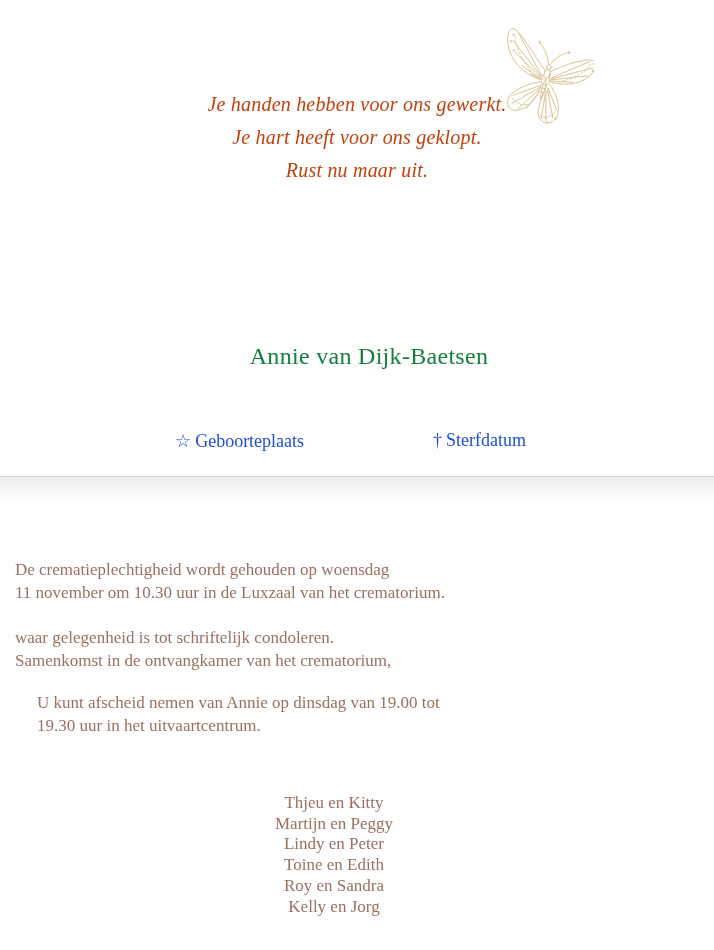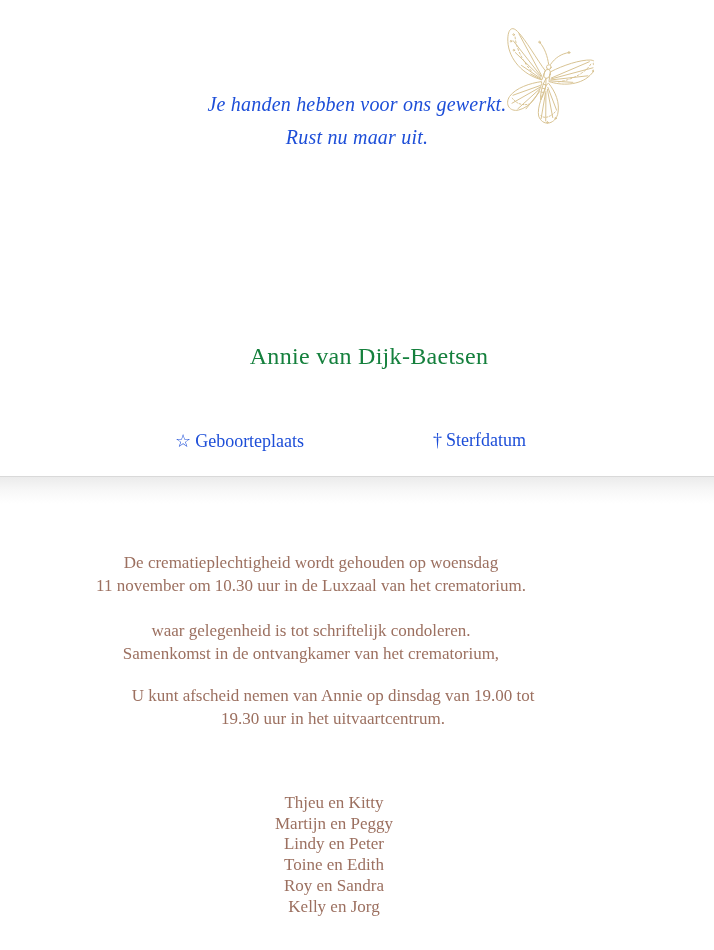--- a/index.html
+++ b/index.html
@@ -13,21 +13,21 @@
   .card { width: 714px; height: 950px; position: relative; }
 
   
   .page-top { position: relative; width: 714px; height: 476px; background: #ffffff; }
 
   .poem {
     position: absolute; top: 88px; left: 0; width: 714px;
     text-align: center;
     font-style: italic;
     font-size: 20px; line-height: 33px;
-    color: #1d4ed8;
+    color: #c2410c;
     letter-spacing: 0.2px;
   }
   .poem .line { display: block; }
 
   .butterfly {
     position: absolute; left: 494px; top: 26px;
     width: 100px; height: 120px;
   }
 
   .deceased-name {
@@ -59,22 +59,22 @@
     background-size: 100% 27px;
   }
 
   .address {
     position: absolute; top: 30px; left: 0; width: 714px;
     text-align: center;
     font-size: 17px; color: #9c7060;
   }
 
   .detail-par {
-    position: absolute; left: 0; width: 606px; margin: 8px;
-    text-align: center;
+    position: absolute; left: 0; width: 606px; margin: 15px;
+    text-align: left;
     font-size: 17px; line-height: 23px;
     color: #9c7060;
   }
   .detail-par .line { display: block; }
   .par-0 { top: 66px; }
   .par-1 { top: 134px; }
   .par-2 { top: 199px; padding-left: 22px; }
 
   .family-names {
     position: absolute; top: 316px; left: 0; width: 668px;
@@ -124,20 +124,21 @@
         <path d="M54,54 C62,60 70,70 70,82 C69,93 58,97 52,88 C48,80 51,66 52,56 Z"></path>
         <path d="M54,58 L68,78 M54,60 L66,86 M53,62 L60,91 M53,64 L55,90"></path>
         <path d="M67,80 C63,87 57,90 53,86" stroke-dasharray="1.5,1.5"></path>
         <circle cx="69" cy="86" r="0.8"></circle>
           <circle cx="62" cy="92" r="0.8"></circle>
       </g>
     </svg>
 
     <div class="poem">
       <span class="line">Je handen hebben voor ons gewerkt.</span>
+      <span class="line">Je hart heeft voor ons geklopt.</span>
       <span class="line">Rust nu maar uit.</span>
     </div>
 
     <h1 class="deceased-name">Annie van Dijk-Baetsen</h1>
 
     <div class="field field-birth">
       <span class="symbol">☆</span><span>Geboorteplaats</span>
     </div>
     <div class="field field-death">
       <span class="symbol">†</span><span>Sterfdatum</span>

